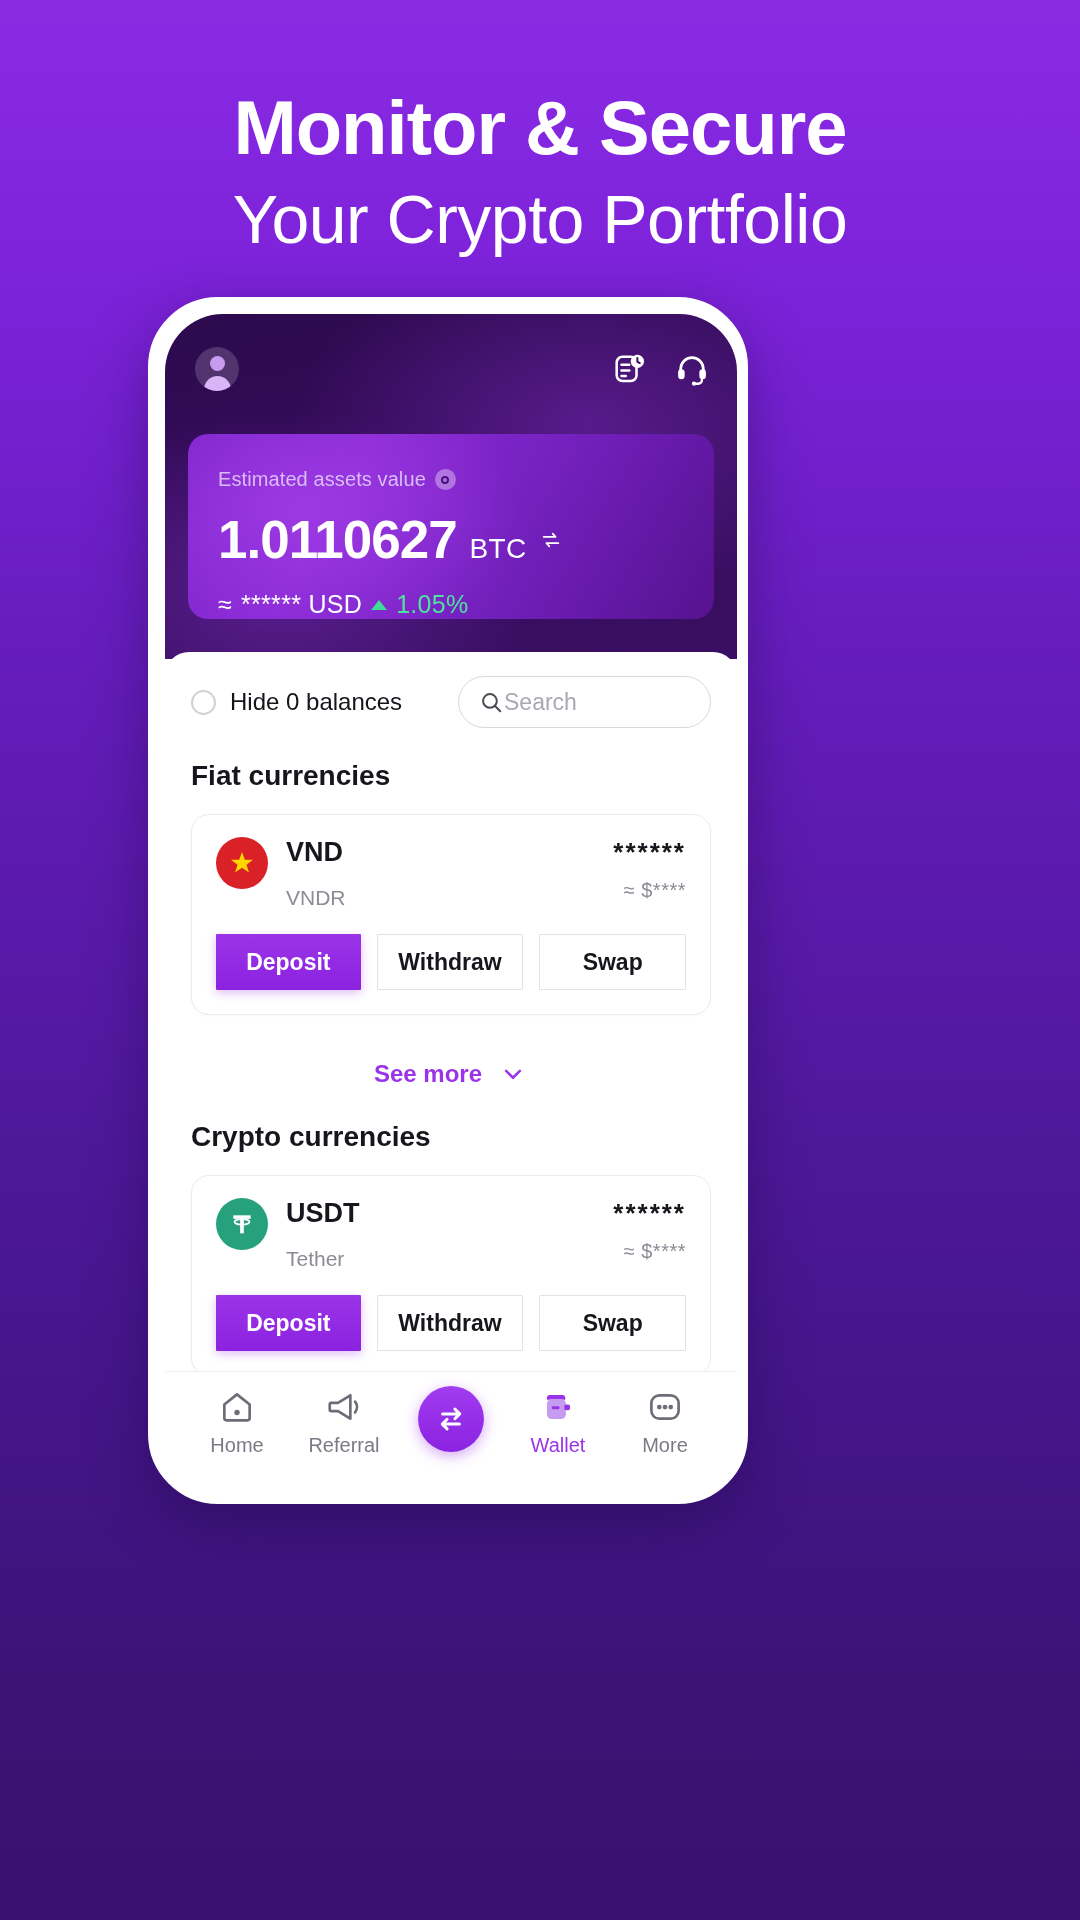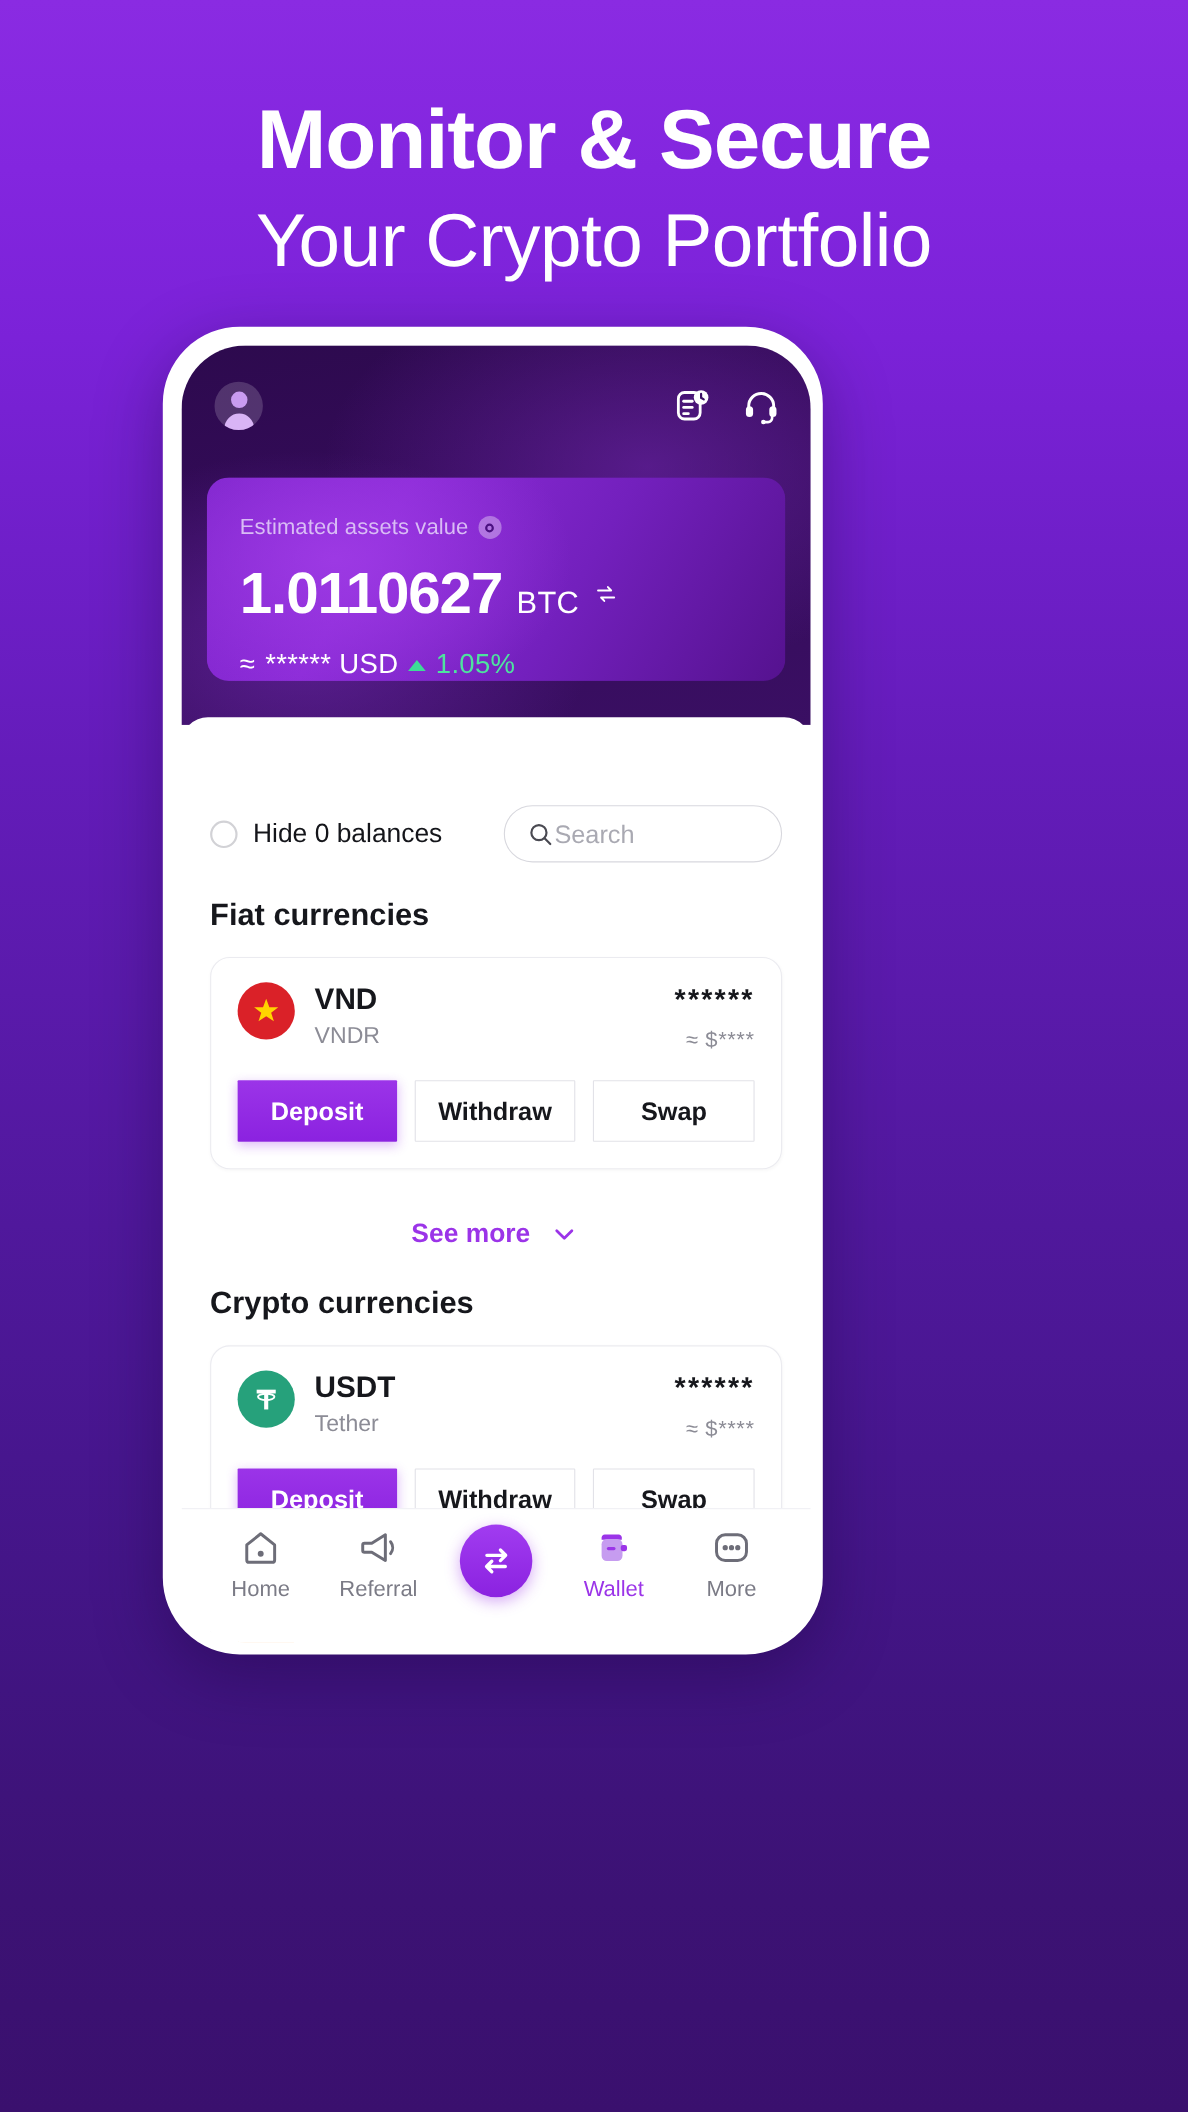--- a/index.html
+++ b/index.html
@@ -104,21 +104,21 @@
 
   
   .sheet {
     position:absolute; top:338px; left:0; width:100%; height:841px;
     background:#ffffff;
     border-radius:24px 24px 0 0;
     padding:0 26px;
     overflow:hidden;
   }
 
-  .filter-row { display:flex; justify-content:space-between; padding-top:34px;margin-top:46px; }
+  .filter-row { display:flex; justify-content:space-between; padding-top:24px; }
   .hide-zero { display:flex; align-items:center; gap:14px; }
   .radio-circle { width:25px; height:25px; border-radius:50%; border:2px solid #d2d2d6; }
   .hide-zero-label { font-size:24px; color:#14151a; }
   .search-box {
     width:253px; height:52px; border:1.5px solid #d8d8de; border-radius:26px;
     display:flex; align-items:center; padding:0 20px;
   }
   .search-ph { font-size:23px; color:#a9a9b2; }
 
   .section-title { font-size:28px; font-weight:bold; color:#16171c; margin-top:32px; }
@@ -130,21 +130,21 @@
     background:#ffffff;
     box-shadow:0 1px 3px rgba(0,0,0,0.03);
   }
   .asset-top { display:flex; align-items:flex-start; justify-content:space-between; }
   .asset-left { display:flex; gap:18px; align-items:flex-start; }
   .coin-icon { width:52px; height:52px; border-radius:50%; flex:0 0 52px; display:flex; align-items:center; justify-content:center; }
   .coin-vnd { background:#da2128; }
   .coin-usdt { background:#26a17b; }
   .coin-btc { background:#f7931a; }
   .coin-names .sym { font-size:27px; font-weight:bold; color:#16171c; line-height:1.15; }
-  .coin-names .full { font-size:21px; color:#8c8c96; margin-top:6px; }
+  .coin-names .full { font-size:21px; color:#8c8c96; margin-top:18px; }
   .asset-right { text-align:right; }
   .asset-right .amt { font-size:26px; font-weight:bold; color:#16171c; letter-spacing:2px; }
   .asset-right .usd { font-size:20px; color:#8c8c96; margin-top:11px; letter-spacing:0.5px; }
 
   .btn-row { display:flex; gap:16px; margin-top:24px; }
   .abtn {
     flex:1; height:56px; border-radius:1px;
     display:flex; align-items:center; justify-content:center;
     font-size:23px; font-weight:bold;
   }

